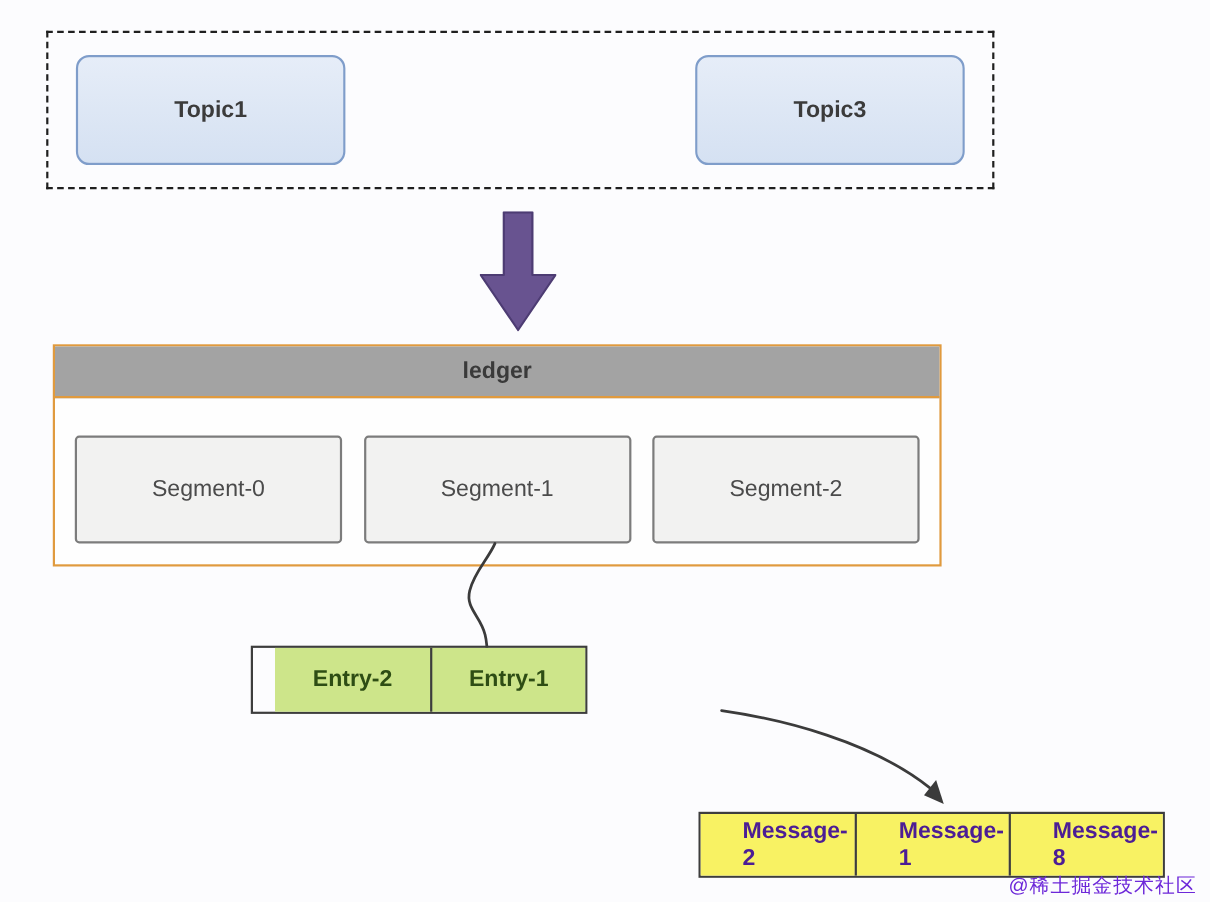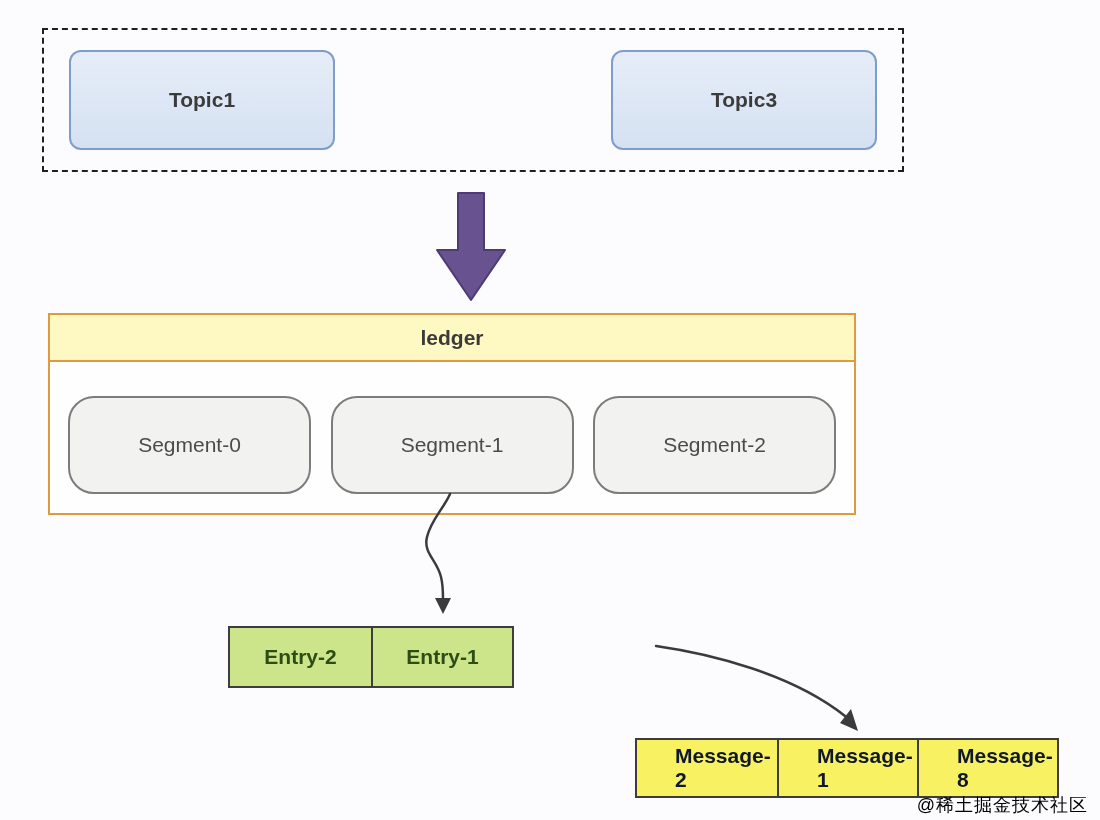--- a/index.html
+++ b/index.html
@@ -22,21 +22,21 @@
     left: 42px; top: 28px;
     width: 808px; height: 140px;
     border: 2px dashed #1f1f1f;
     display: flex;
     align-items: center;
     justify-content: space-between;
     padding: 0 25px;
     box-sizing: content-box;
   }
   .topic-box {
-    width: 266px; height: 100px;
+    width: 245px; height: 100px;
     background: linear-gradient(180deg, #e6edf8 0%, #d5e1f2 100%);
     border: 2px solid #7f9dca;
     border-radius: 12px;
     display: flex;
     align-items: center;
     justify-content: center;
     font-size: 21px;
     font-weight: 600;
     color: #3b3b3b;
     box-sizing: border-box;
@@ -52,40 +52,40 @@
   .ledger {
     position: absolute;
     left: 48px; top: 313px;
     width: 804px; height: 198px;
     border: 2px solid #e09a3e;
     background: #fefefe;
     box-sizing: content-box;
   }
   .ledger-header {
     height: 45px;
-    background: #fef9c3;
+    background: #a3a3a3;
     border-bottom: 2px solid #e09a3e;
     display: flex;
     align-items: center;
     justify-content: center;
     font-size: 21px;
     font-weight: bold;
     color: #3a3a3a;
   }
   .ledger-body {
     display: flex;
     align-items: flex-start;
     justify-content: space-between;
     padding: 34px 18px 0 18px;
   }
   .segment-box {
     width: 243px; height: 98px;
     background: #f2f2f1;
     border: 2px solid #7c7c7c;
-    border-radius: 26px;
+    border-radius: 4px;
     display: flex;
     align-items: center;
     justify-content: center;
     font-size: 21px;
     color: #4b4b4b;
     box-sizing: border-box;
   }
 
   
   .connectors {
@@ -94,50 +94,50 @@
     width: 1100px; height: 820px;
     pointer-events: none;
   }
 
   
   .cell-row {
     position: absolute;
     display: flex;
     border: 2px solid #3d3d3d;
   }
-  .entry-row { left: 228px; top: 626px; }
+  .entry-row { left: 228px; top: 587px; padding-left: 20px; }
   .message-row { left: 635px; top: 738px; }
   .cell {
     display: flex;
     align-items: center;
     justify-content: center;
     font-weight: bold;
     box-sizing: border-box;
   }
   .entry-cell {
     width: 141px; height: 58px;
     background: #cde58a;
     color: #2e4d14;
     font-size: 21px;
   }
   .message-cell {
     width: 140px; height: 56px;
     background: #f8f263;
-    color: #0f172a;
+    color: #4c1d95;
     font-size: 21px;
     padding-left: 38px;
   }
   .cell + .cell { border-left: 2px solid #3d3d3d; }
 
   
   .watermark {
     position: absolute;
     right: 12px; top: 793px;
     font-size: 18px;
-    color: #000000;
+    color: #6d28d9;
     letter-spacing: 1px;
     white-space: nowrap;
   }
 </style>
 </head>
 <body>
 
 <div class="canvas">
 
   <div class="topics-group">

